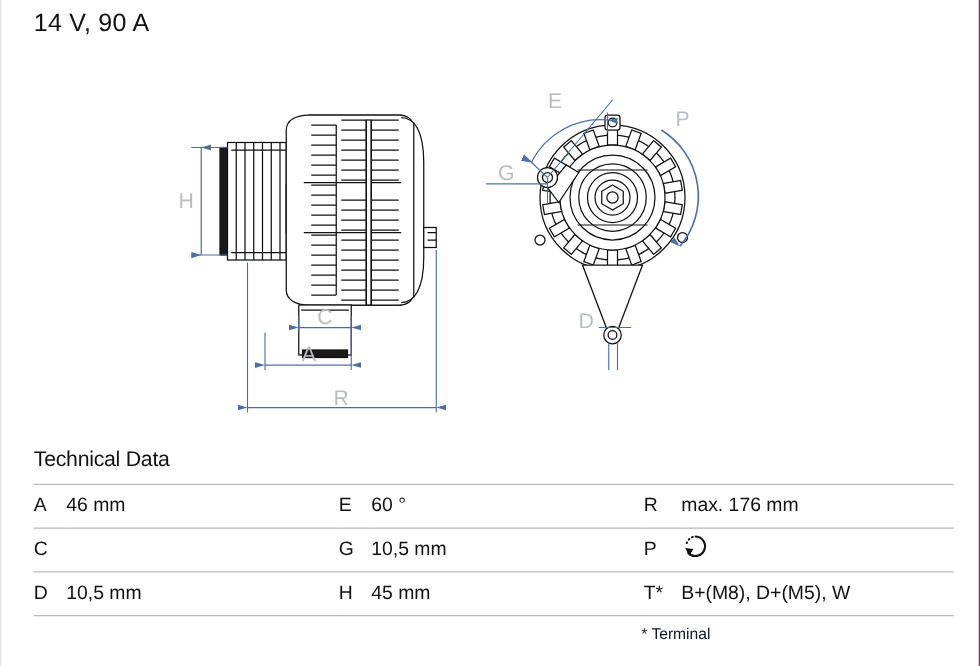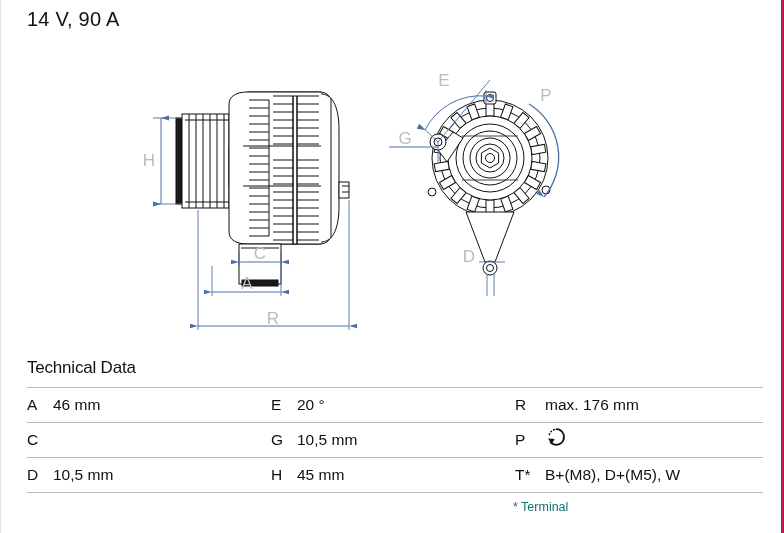--- a/index.html
+++ b/index.html
@@ -13,21 +13,21 @@
     height: 533px;
     font-family: "Liberation Sans", sans-serif;
     color: #1a1a1a;
     position: relative;
     overflow: hidden;
   }
   .page {
     position: absolute;
     inset: 0;
     border-left: 1px solid #e2e2e2;
-    border-right: 3px solid #be185d;
+    border-right: 1px solid #be185d;
     box-sizing: border-box;
     background: #fff;
   }
 
   
   .title {
     position: absolute;
     left: 26px;
     top: 8px;
     font-size: 20px;
@@ -99,21 +99,21 @@
     display: inline-block;
     vertical-align: middle;
     margin-top: -2px;
   }
 
   .footnote {
     margin: 7px 0 0 0;
     text-align: left;
     padding-left: 512px;
     font-size: 12.5px;
-    color: #0f766e;
+    color: #0f172a;
   }
 </style>
 </head>
 <body>
 
 <div class="page">
 
   <div class="title">14 V, 90 A</div>
 
   <div class="drawings">
@@ -360,21 +360,21 @@
 
   <div class="tech-section">
     <div class="tech-heading">Technical Data</div>
 
     <table class="tech-table">
       <tbody>
         <tr>
           <td class="key">A</td>
           <td class="val val-a">46 mm</td>
           <td class="key">E</td>
-          <td class="val val-b">20 °</td>
+          <td class="val val-b">60 °</td>
           <td class="key key-t">R</td>
           <td class="val val-c">max. 176 mm</td>
         </tr>
 
         <tr>
           <td class="key">C</td>
           <td class="val val-a"></td>
           <td class="key">G</td>
           <td class="val val-b">10,5 mm</td>
           <td class="key key-t">P</td>

